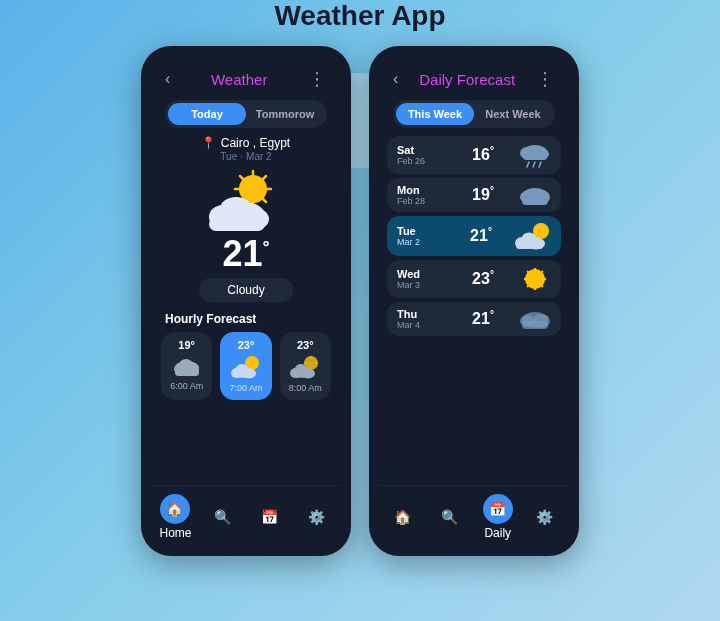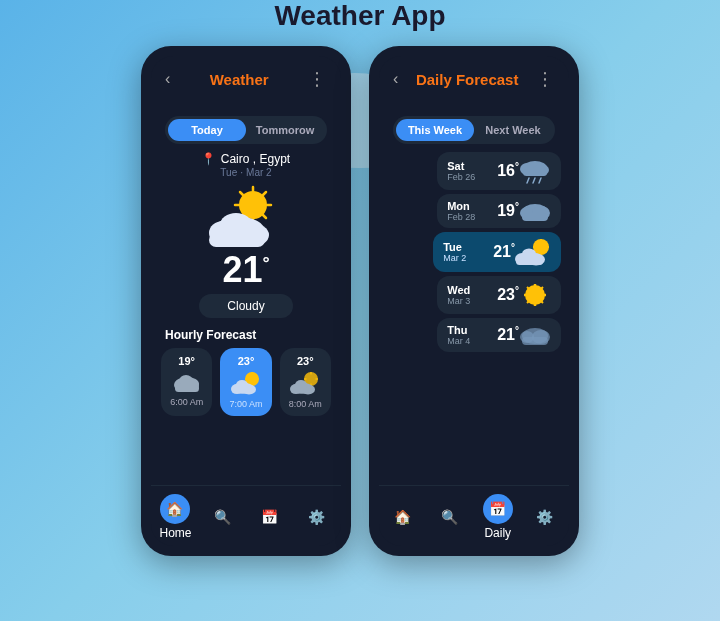--- a/index.html
+++ b/index.html
@@ -51,36 +51,36 @@
       align-items: center;
       justify-content: space-between;
       padding: 12px 14px 6px;
     }
     .back-btn {
       color: #aaa;
       font-size: 16px;
       cursor: pointer;
     }
     .header-title {
-      color: #f97316;
+      color: #d946ef;
       font-size: 15px;
-      font-weight: 700;
+      font-weight: 400;
     }
     .more-btn {
       color: #aaa;
       font-size: 18px;
       cursor: pointer;
       letter-spacing: 1px;
     }
     
     .tab-row {
       display: flex;
       background: #1e2a3a;
       border-radius: 20px;
-      margin: 20px 14px 8px;
+      margin: 4px 14px 8px;
       padding: 3px;
     }
     .tab-item {
       flex: 1;
       text-align: center;
       padding: 5px 0;
       border-radius: 16px;
       font-size: 11px;
       font-weight: 600;
       color: #aab;
@@ -199,21 +199,20 @@
 
     
     
     .forecast-list {
       flex: 1;
       overflow: hidden;
       padding: 0 8px;
       display: flex;
       flex-direction: column;
       gap: 4px;
-      align-items: flex-end;
     }
     .forecast-row {
       display: flex;
       align-items: center;
       justify-content: space-between;
       background: #1e2a3a;
       border-radius: 12px;
       padding: 6px 10px;
     }
     .forecast-row.active {

